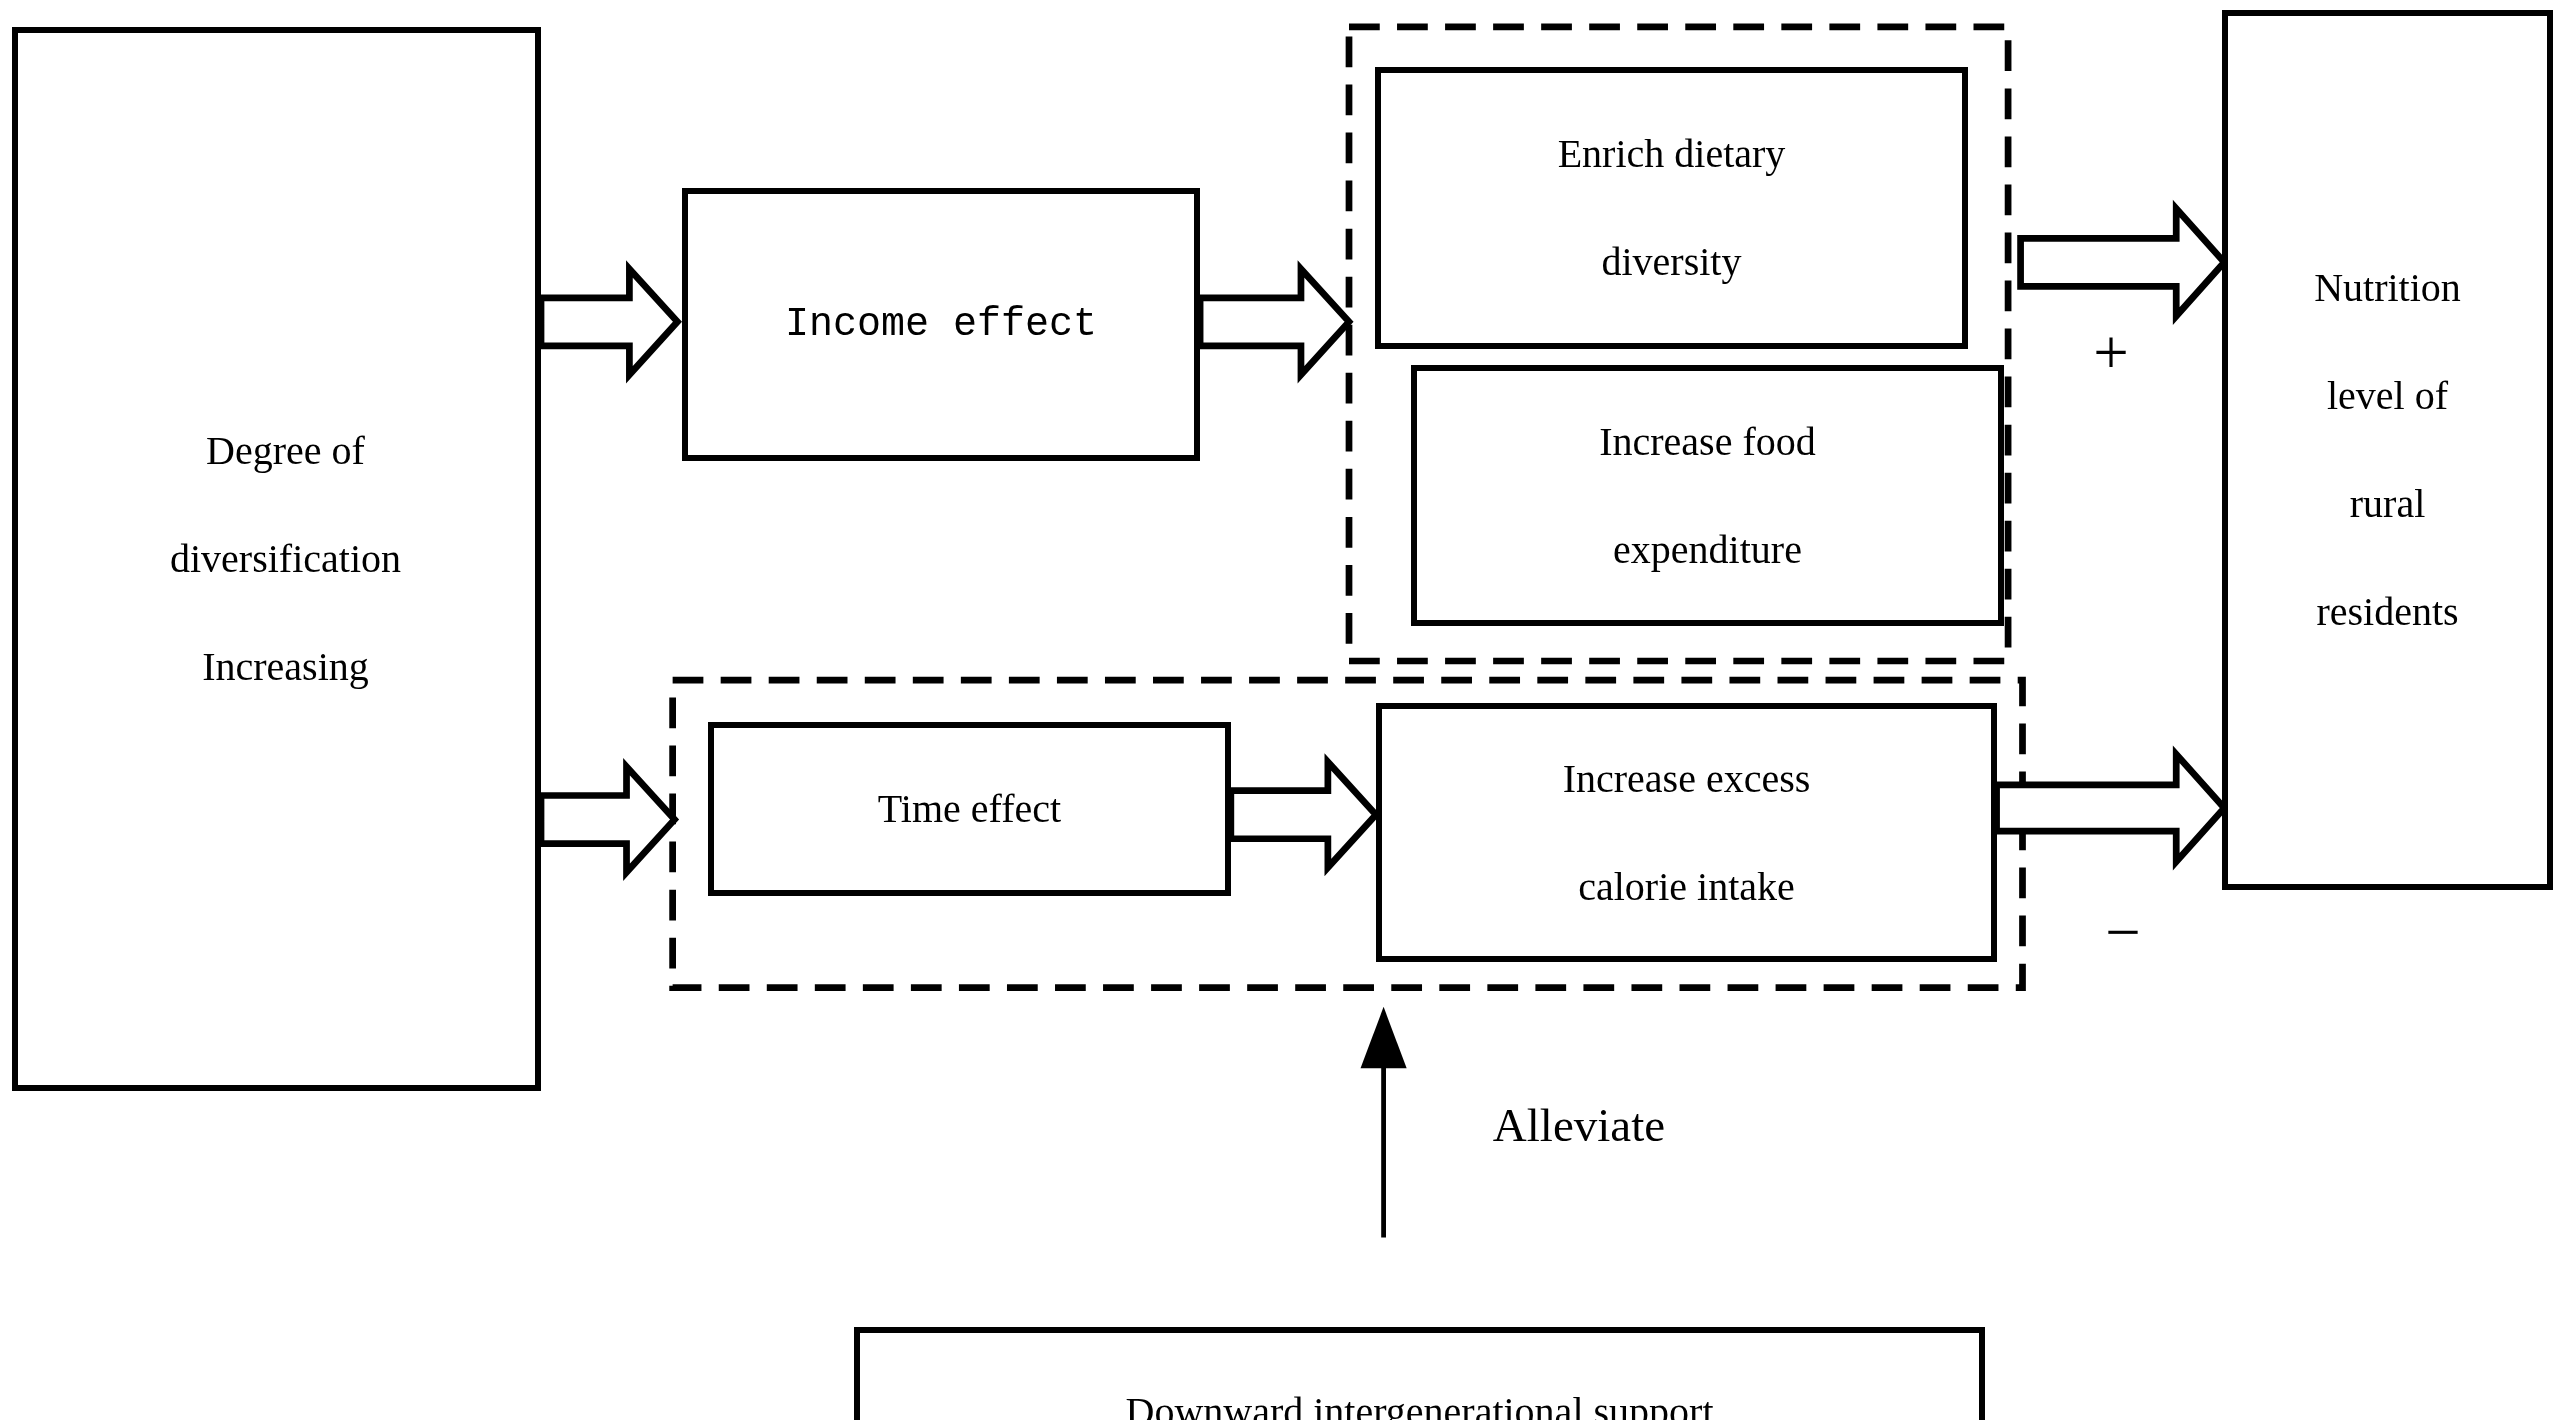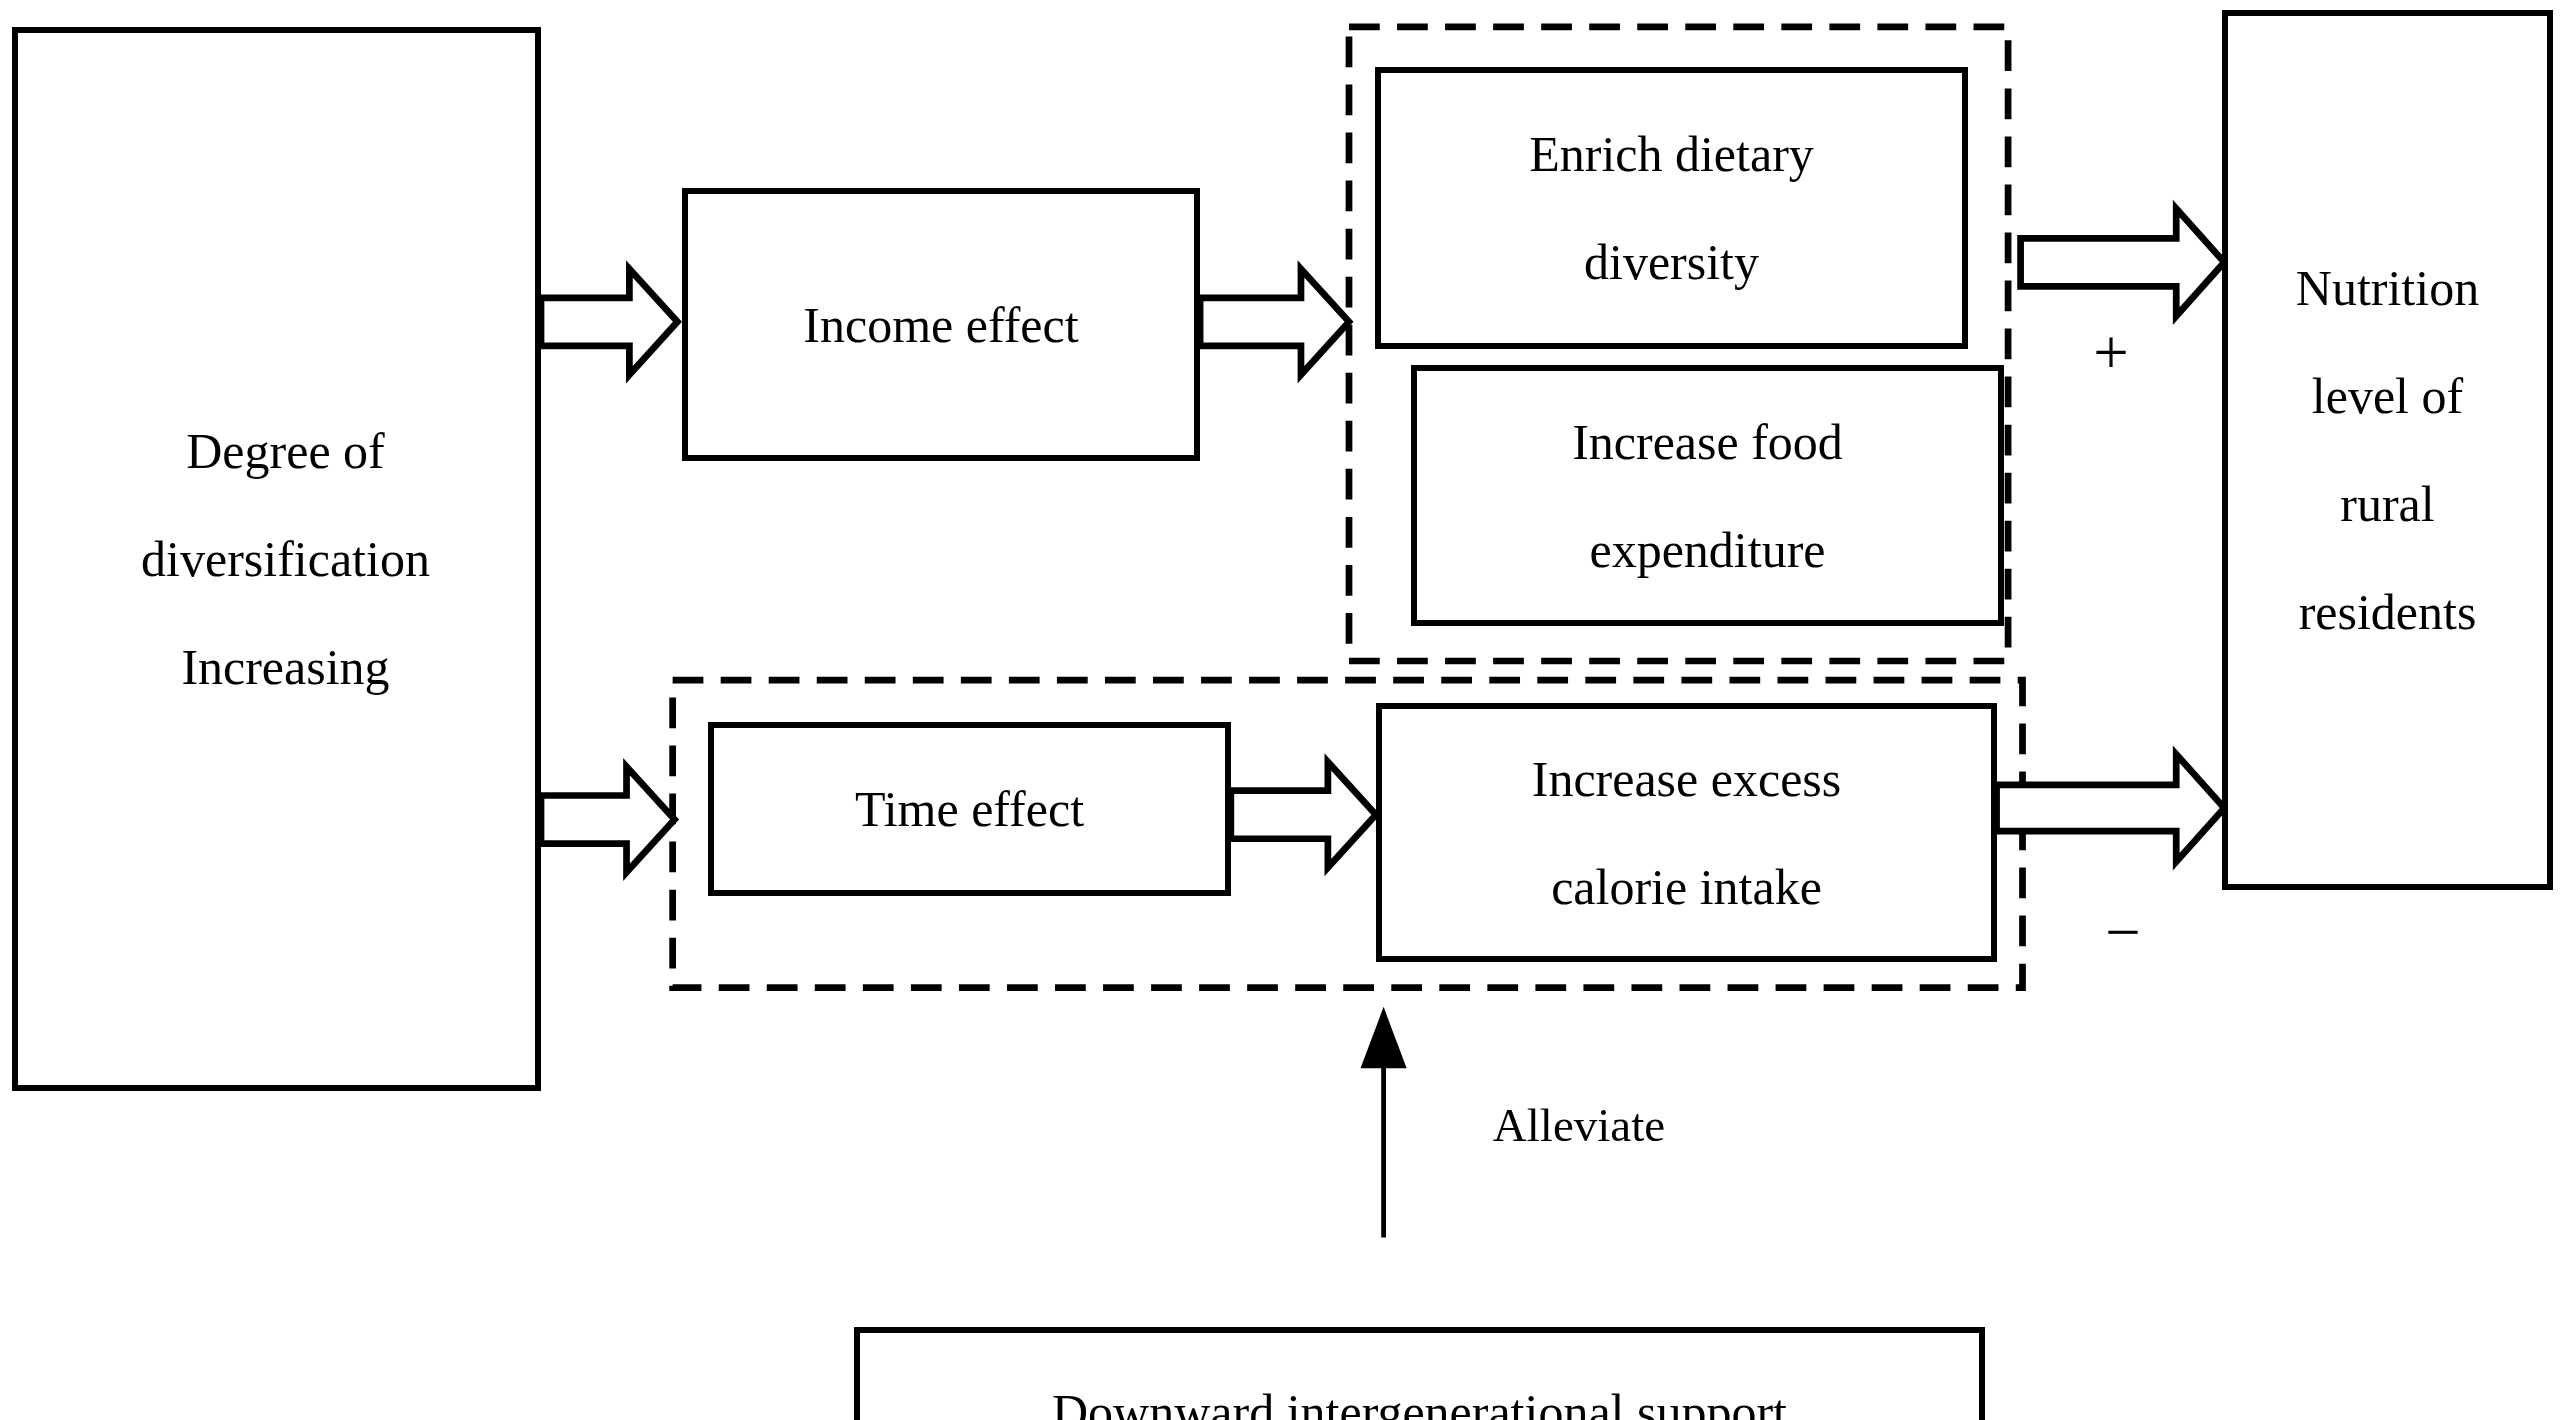--- a/index.html
+++ b/index.html
@@ -4,21 +4,21 @@
 <style>
   html,body{margin:0;padding:0;background:#fff;}
   .canvas{
     position:relative;width:2576px;height:1420px;background:#ffffff;
     font-family:"Liberation Serif","DejaVu Serif",serif;color:#000;overflow:hidden;
   }
   .layer{position:absolute;left:0;top:0;}
   .box{
     position:absolute;box-sizing:border-box;border:6.7px solid #000;background:#ffffff;
     display:flex;flex-direction:column;align-items:center;justify-content:center;
-    text-align:center;font-size:50px;line-height:108px;
+    text-align:center;font-size:40px;line-height:108px;
   }
   .ln{white-space:nowrap;}
   .floating{
     position:absolute;transform:translate(-50%,-50%);
     font-size:47px;line-height:1;white-space:nowrap;
   }
   .sign{font-size:63px;}
 </style>
 </head>
 <body>
@@ -46,21 +46,21 @@
     <line x1="1440" y1="1288" x2="1440" y2="1106" stroke="#000" stroke-width="5"></line>
     <polygon points="1440,1048 1416,1112 1464,1112" fill="#000"></polygon>
   </svg>
 
   <div class="box" style="left:11.5px;top:27px;width:529px;height:1064px;padding-left:19px;">
     <div class="ln">Degree of</div>
     <div class="ln">diversification</div>
     <div class="ln">Increasing</div>
   </div>
 
-  <div class="box" style="left:682px;top:188px;width:518px;height:273px;">
+  <div class="box" style="left:682px;top:188px;width:518px;height:273px;font-family:Liberation Mono, monospace;">
     <div class="ln">Income effect</div>
   </div>
 
   <div class="box" style="left:1375px;top:67px;width:593px;height:282px;">
     <div class="ln">Enrich dietary</div>
     <div class="ln">diversity</div>
   </div>
 
   <div class="box" style="left:1375px;top:365px;width:593px;height:261px;margin-left:36px;">
     <div class="ln">Increase food</div>

